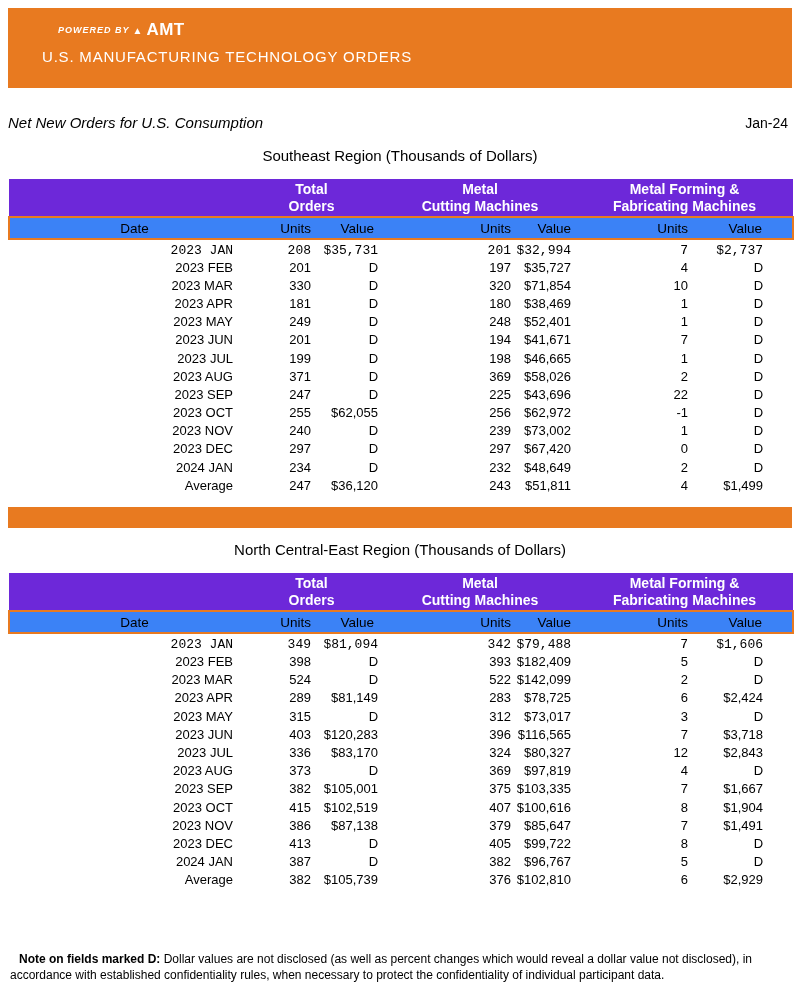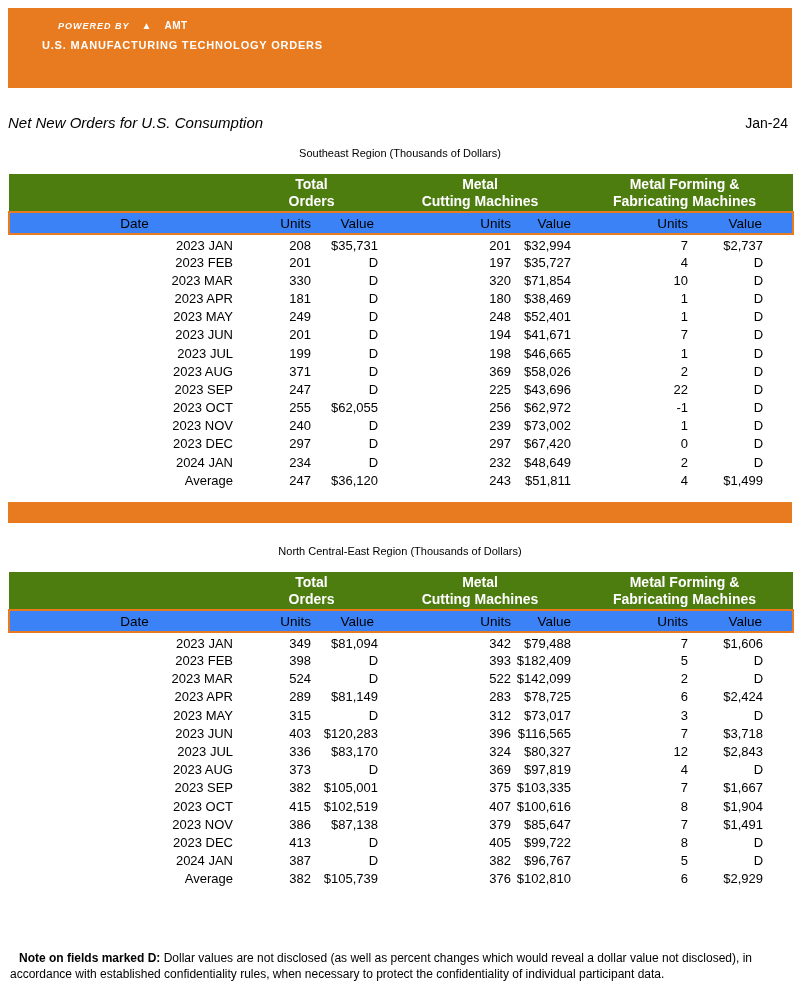--- a/index.html
+++ b/index.html
@@ -8,52 +8,52 @@
          font-family:"Liberation Sans", sans-serif; color:#000; }
   .page { width:800px; height:1005px; position:relative; }
 
   
   .banner { margin:8px 8px 0 8px; height:80px; background:#E87A20;
             padding:10px 0 0 20px; position:relative; }
   .logo-wrap { position:relative; display:inline-block; margin-left:8px; }
   .logo-text { color:#fff; font-weight:bold; font-size:30px; letter-spacing:1.5px; line-height:30px; }
   .logo-arrow { position:absolute; left:61px; top:-6px; width:14px; height:14px; }
   .powered { color:#fff; font-size:9px; font-style:italic; letter-spacing:1px;
-             margin:2px 0 0 30px; font-weight:bold; display:flex; align-items:center; gap:12px; }
+             margin:2px 0 0 30px; font-weight:bold; display:flex; align-items:center; gap:3px; }
   .amt-mark { font-style:normal; font-size:10px; }
-  .amt-name { font-style:normal; font-size:10px; letter-spacing:0.5px; }
-  .tagline { color:#fff; font-size:11px; font-weight:bold; letter-spacing:0.8px; margin:8px 0 6px 14px; }
+  .amt-name { font-style:normal; font-size:17px; letter-spacing:0.5px; }
+  .tagline { color:#fff; font-size:15px; font-weight:normal; letter-spacing:0.8px; margin:8px 0 6px 14px; }
 
   
   .title-row { margin:26px 8px 0 8px; display:flex; align-items:baseline; }
   .main-title { flex:1; text-align:left; font-size:15px; font-style:italic; }
   .date-label { width:62px; text-align:right; font-size:14px; padding-right:4px; }
-  .region-title { text-align:center; font-size:11px; margin-top:16px; }
-  .region-title.second { margin-top:22px; }
+  .region-title { text-align:center; font-size:15px; margin-top:16px; }
+  .region-title.second { margin-top:13px; }
 
   
   table { width:784px; margin:15px 8px 0 8px; border-collapse:collapse; table-layout:fixed; }
   col.cdate { width:230px; } col.cu1 { width:75px; } col.cv1 { width:70px; }
   col.cu2 { width:130px; }  col.cv2 { width:62px; } col.cu3 { width:115px; }
   col.cv3 { width:102px; }
-  tr.band th { background:#4d7c0f; color:#fff; font-weight:bold; font-size:14px;
+  tr.band th { background:#6d28d9; color:#fff; font-weight:bold; font-size:14px;
                line-height:17px; height:38px; text-align:center; padding:0; }
   tr.subhead th { background:#3b82f6; font-weight:normal; font-size:13.5px; height:22px;
                   text-align:right; border-top:2px solid #E87A20; border-bottom:2px solid #E87A20; }
   tr.subhead th:first-child { border-left:2px solid #E87A20; text-align:center; padding-left:20px; }
   tr.subhead th:last-child  { border-right:2px solid #E87A20; }
   tr.subhead th.h1 { padding-right:3px; } tr.subhead th.h2 { padding-right:10px; }
   tr.subhead th.h3 { padding-right:3px; } tr.subhead th.h4 { padding-right:5px; }
   tr.subhead th.h5 { padding-right:3px; } tr.subhead th.h6 { padding-right:30px; }
   tbody td { height:18.2px; font-size:13px; text-align:right; white-space:nowrap; padding:0; }
   tbody td.c0 { padding-right:6px; }  tbody td.c1 { padding-right:3px; }
   tbody td.c2 { padding-right:6px; }  tbody td.c3 { padding-right:3px; }
   tbody td.c4 { padding-right:5px; }  tbody td.c5 { padding-right:3px; }
   tbody td.c6 { padding-right:30px; }
-  tbody tr:first-child td { padding-top:3px; }
+  tbody tr:first-child td { padding-top:3px;font-family:Liberation Mono, monospace; }
 
   
   .divider { margin:13px 8px 0 8px; height:21px; background:#E87A20; }
   .footnote { margin:62px 10px 0 10px; font-size:12px; line-height:16px; }
   .footnote b { font-weight:bold;padding-left:9px; }
 </style>
 </head>
 <body>
 
 <div class="page">

